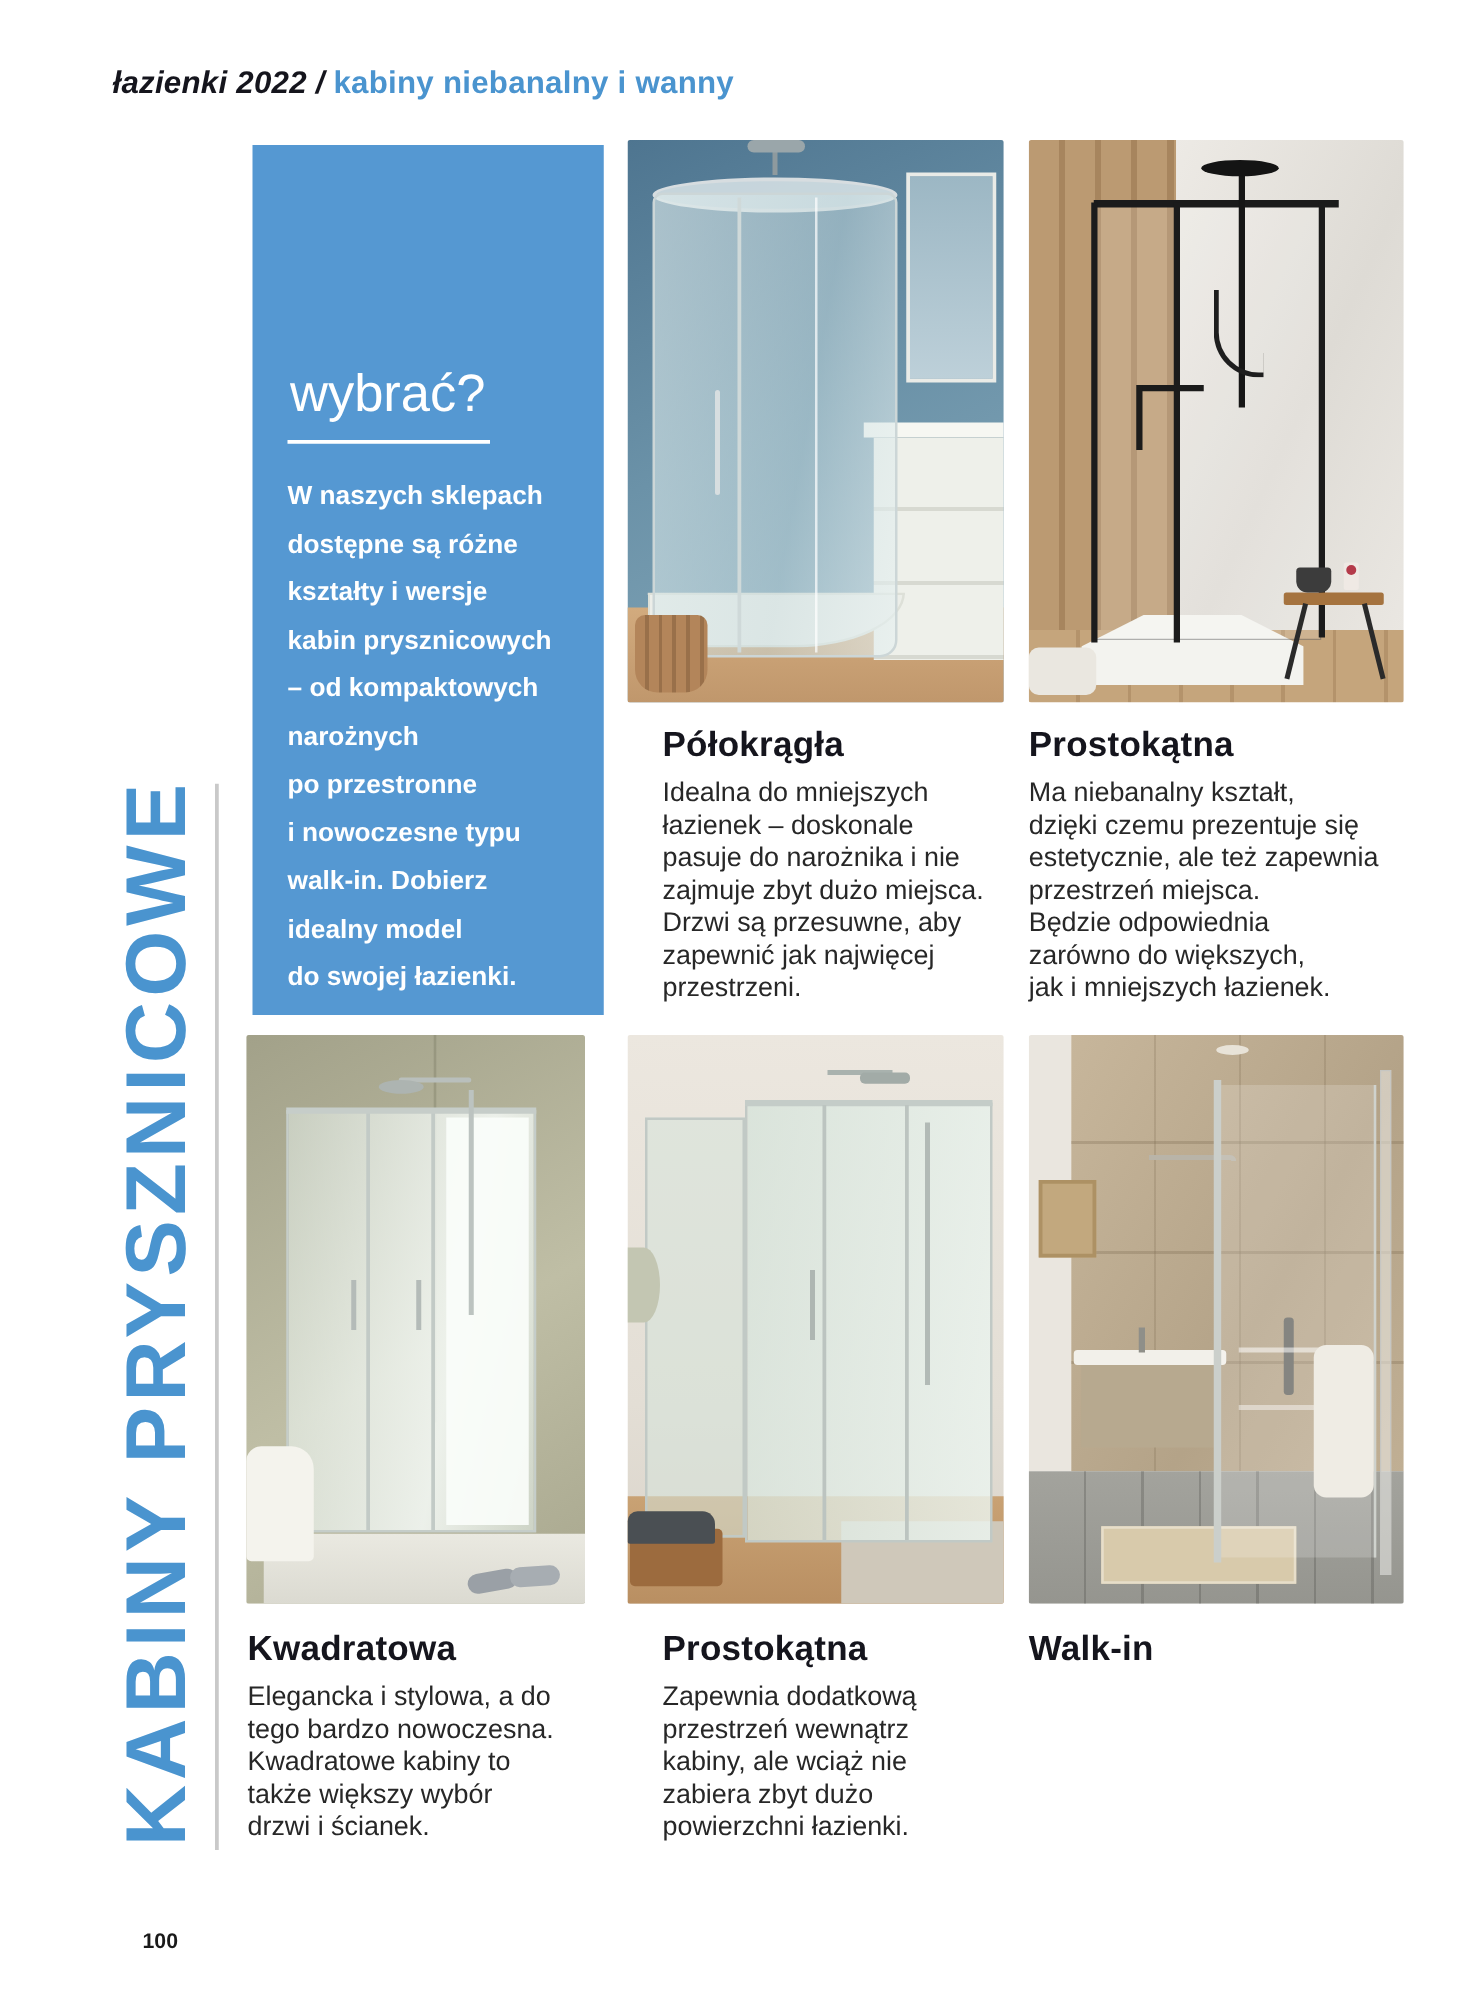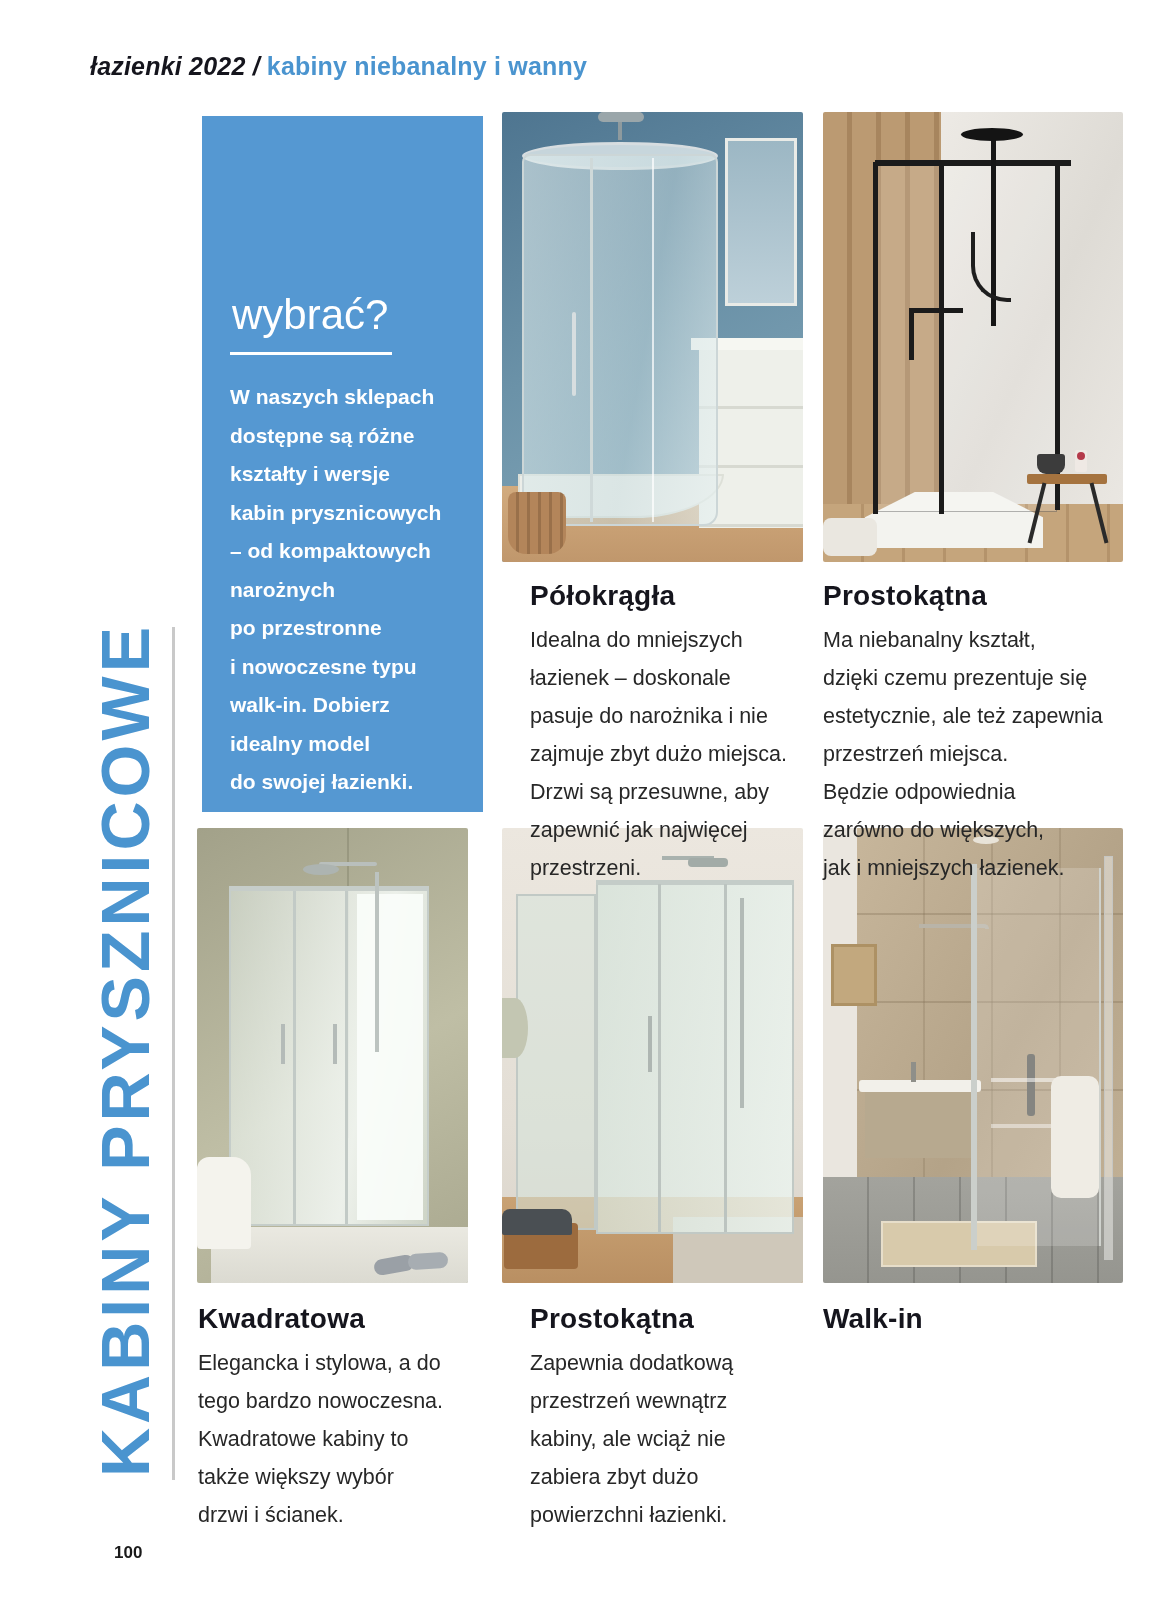--- a/index.html
+++ b/index.html
@@ -20,21 +20,21 @@
   .intro-divider { position:absolute; left:28px; top:236px; width:162px; height:3px; background:#ffffff; }
   .intro-body { position:absolute; left:28px; top:262px; width:230px; font-size:21px; font-weight:bold; line-height:38.5px; white-space:pre-line; }
 
   
   .side-label { left:84px; top:618px; width:82px; height:864px; display:flex; align-items:center; justify-content:center; }
   .side-label span { writing-mode:vertical-rl; transform:rotate(180deg); font-size:68px; font-weight:bold; letter-spacing:4px; color:#4a94cf; white-space:nowrap; }
   .side-line { left:172px; top:627px; width:3px; height:853px; background:#c9c9c9; }
 
   
   .prod-heading { font-size:28px; font-weight:bold; color:#15151d; letter-spacing:0.2px; }
-  .prod-desc { font-size:21.5px; color:#272727; line-height:38px; white-space:pre-line; margin-top:9px; }
+  .prod-desc { font-size:21.5px; color:#272727; line-height:26px; white-space:pre-line; margin-top:9px; }
   .h-row1 { top:580px; } .h-row2 { top:1303px; }
   .col1 { left:198px; width:288px; } .col2 { left:530px; width:305px; } .col3 { left:823px; width:305px; }
 
   .page-number { left:94px; top:1543px; font-size:17px; font-weight:bold; color:#1a1a1a;margin-left:20px; }
 
   
   .photo { position:absolute; overflow:hidden; border-radius:2px; }
   .photo div { position:absolute; }
   .p1 { left:502px; top:112px; width:301px; height:450px; }
   .p2 { left:823px; top:112px; width:300px; height:450px; }

